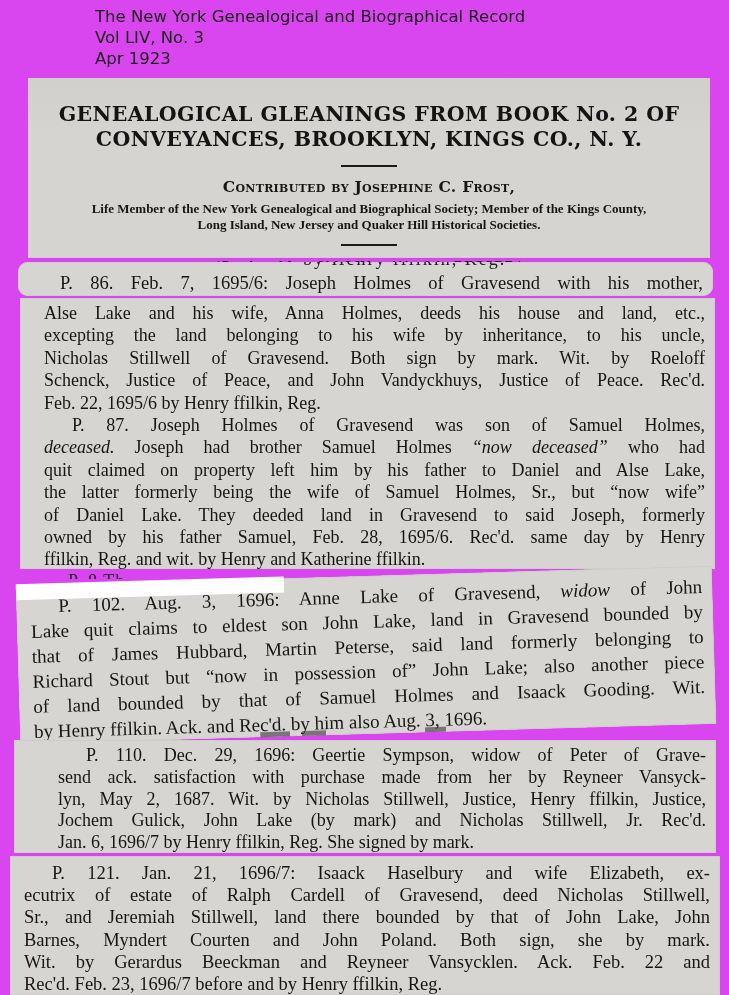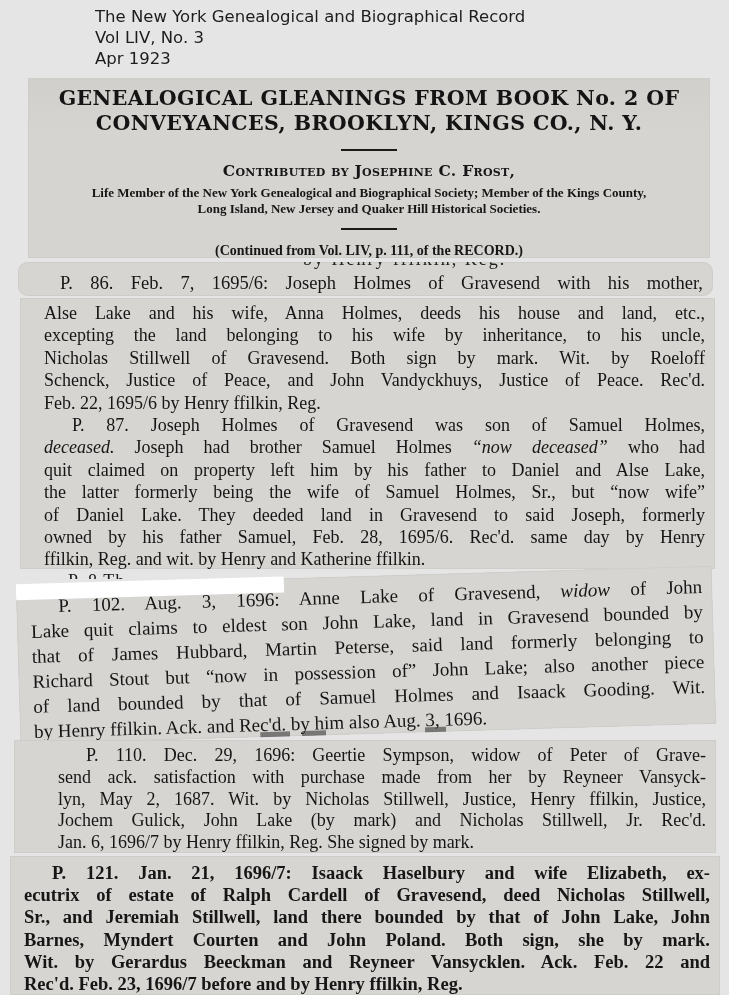--- a/index.html
+++ b/index.html
@@ -1,17 +1,17 @@
 <!DOCTYPE html>
 <html><head>
 <meta charset="utf-8">
 <style>
   html,body { margin:0; padding:0; background:#ffffff; }
   .page {
-    position:relative; width:729px; height:995px; background:#e5e5e5;
+    position:relative; width:729px; height:995px; background:#d946ef;
     overflow:hidden; font-family:"Liberation Serif", serif; color:#191919;
   }
 
   
   .viewer-header {
     position:absolute; left:95px; top:6px;
     font-family:"DejaVu Sans", sans-serif; font-size:16.5px; line-height:21px;
     color:#1c1c1c;
   }
 
@@ -30,21 +30,21 @@
   .line.indent { text-indent:28px; }
   .it { font-style:italic; }
 
   
   .b-title { left:28px; top:78px; width:682px; height:180px; text-align:center;
              background:
                linear-gradient(180deg, rgba(120,118,112,0.05), rgba(120,118,112,0) 30%),
                #d6d4d1; }
   .article-title {
     font-family:"DejaVu Serif", serif; font-weight:bold; font-size:20.5px;
-    line-height:25px; letter-spacing:0.4px; margin-top:8px; color:#141414;
+    line-height:25px; letter-spacing:0.4px; margin-top:24px; color:#141414;
   }
   .rule { width:56px; height:2px; background:#1a1a1a; margin:13px auto 10px auto; }
   .rule2 { width:56px; height:2px; background:#1a1a1a; margin:12px auto 0 auto; }
   .contributed {
     font-family:"DejaVu Serif", serif; font-weight:bold; font-variant:small-caps;
     font-size:15.5px; margin-top:2px; letter-spacing:0.3px;
   }
   .affil {
     font-family:"Liberation Serif", serif; font-weight:bold; font-size:13px;
     line-height:14.5px; margin-top:1px;
@@ -77,21 +77,21 @@
   .notch { position:absolute; left:0; top:-2px; width:268px; height:16px; background:#ffffff; }
   .p102-sliver { position:absolute; left:240px; bottom:0; width:300px; height:5px;
                  background:linear-gradient(90deg,#2a2a2a 0 10%, transparent 10% 14%,
                    #2a2a2a 14% 22%, transparent 22% 55%, #2a2a2a 55% 62%, transparent 62%); 
                  opacity:0.55; }
 
   .b-p110 { left:14px; top:740px; width:702px; height:113px; }
   .b-p110 .lines { padding-top:5px;padding-left:44px; }
   .b-p110 .line { font-size:18px; height:21.8px; line-height:21.8px; }
 
-  .b-p121 { left:10px; top:856px; width:710px; height:139px;font-weight:bold; }
+  .b-p121 { left:10px; top:856px; width:710px; height:139px; }
   .b-p121 .lines { padding-top:6px; }
   .b-p121 .line { font-size:18.5px; height:22.2px; line-height:22.2px; }
 </style>
 </head>
 <body>
 
 <div class="page">
 
   <div class="viewer-header">
     <div>The New York Genealogical and Biographical Record</div>

